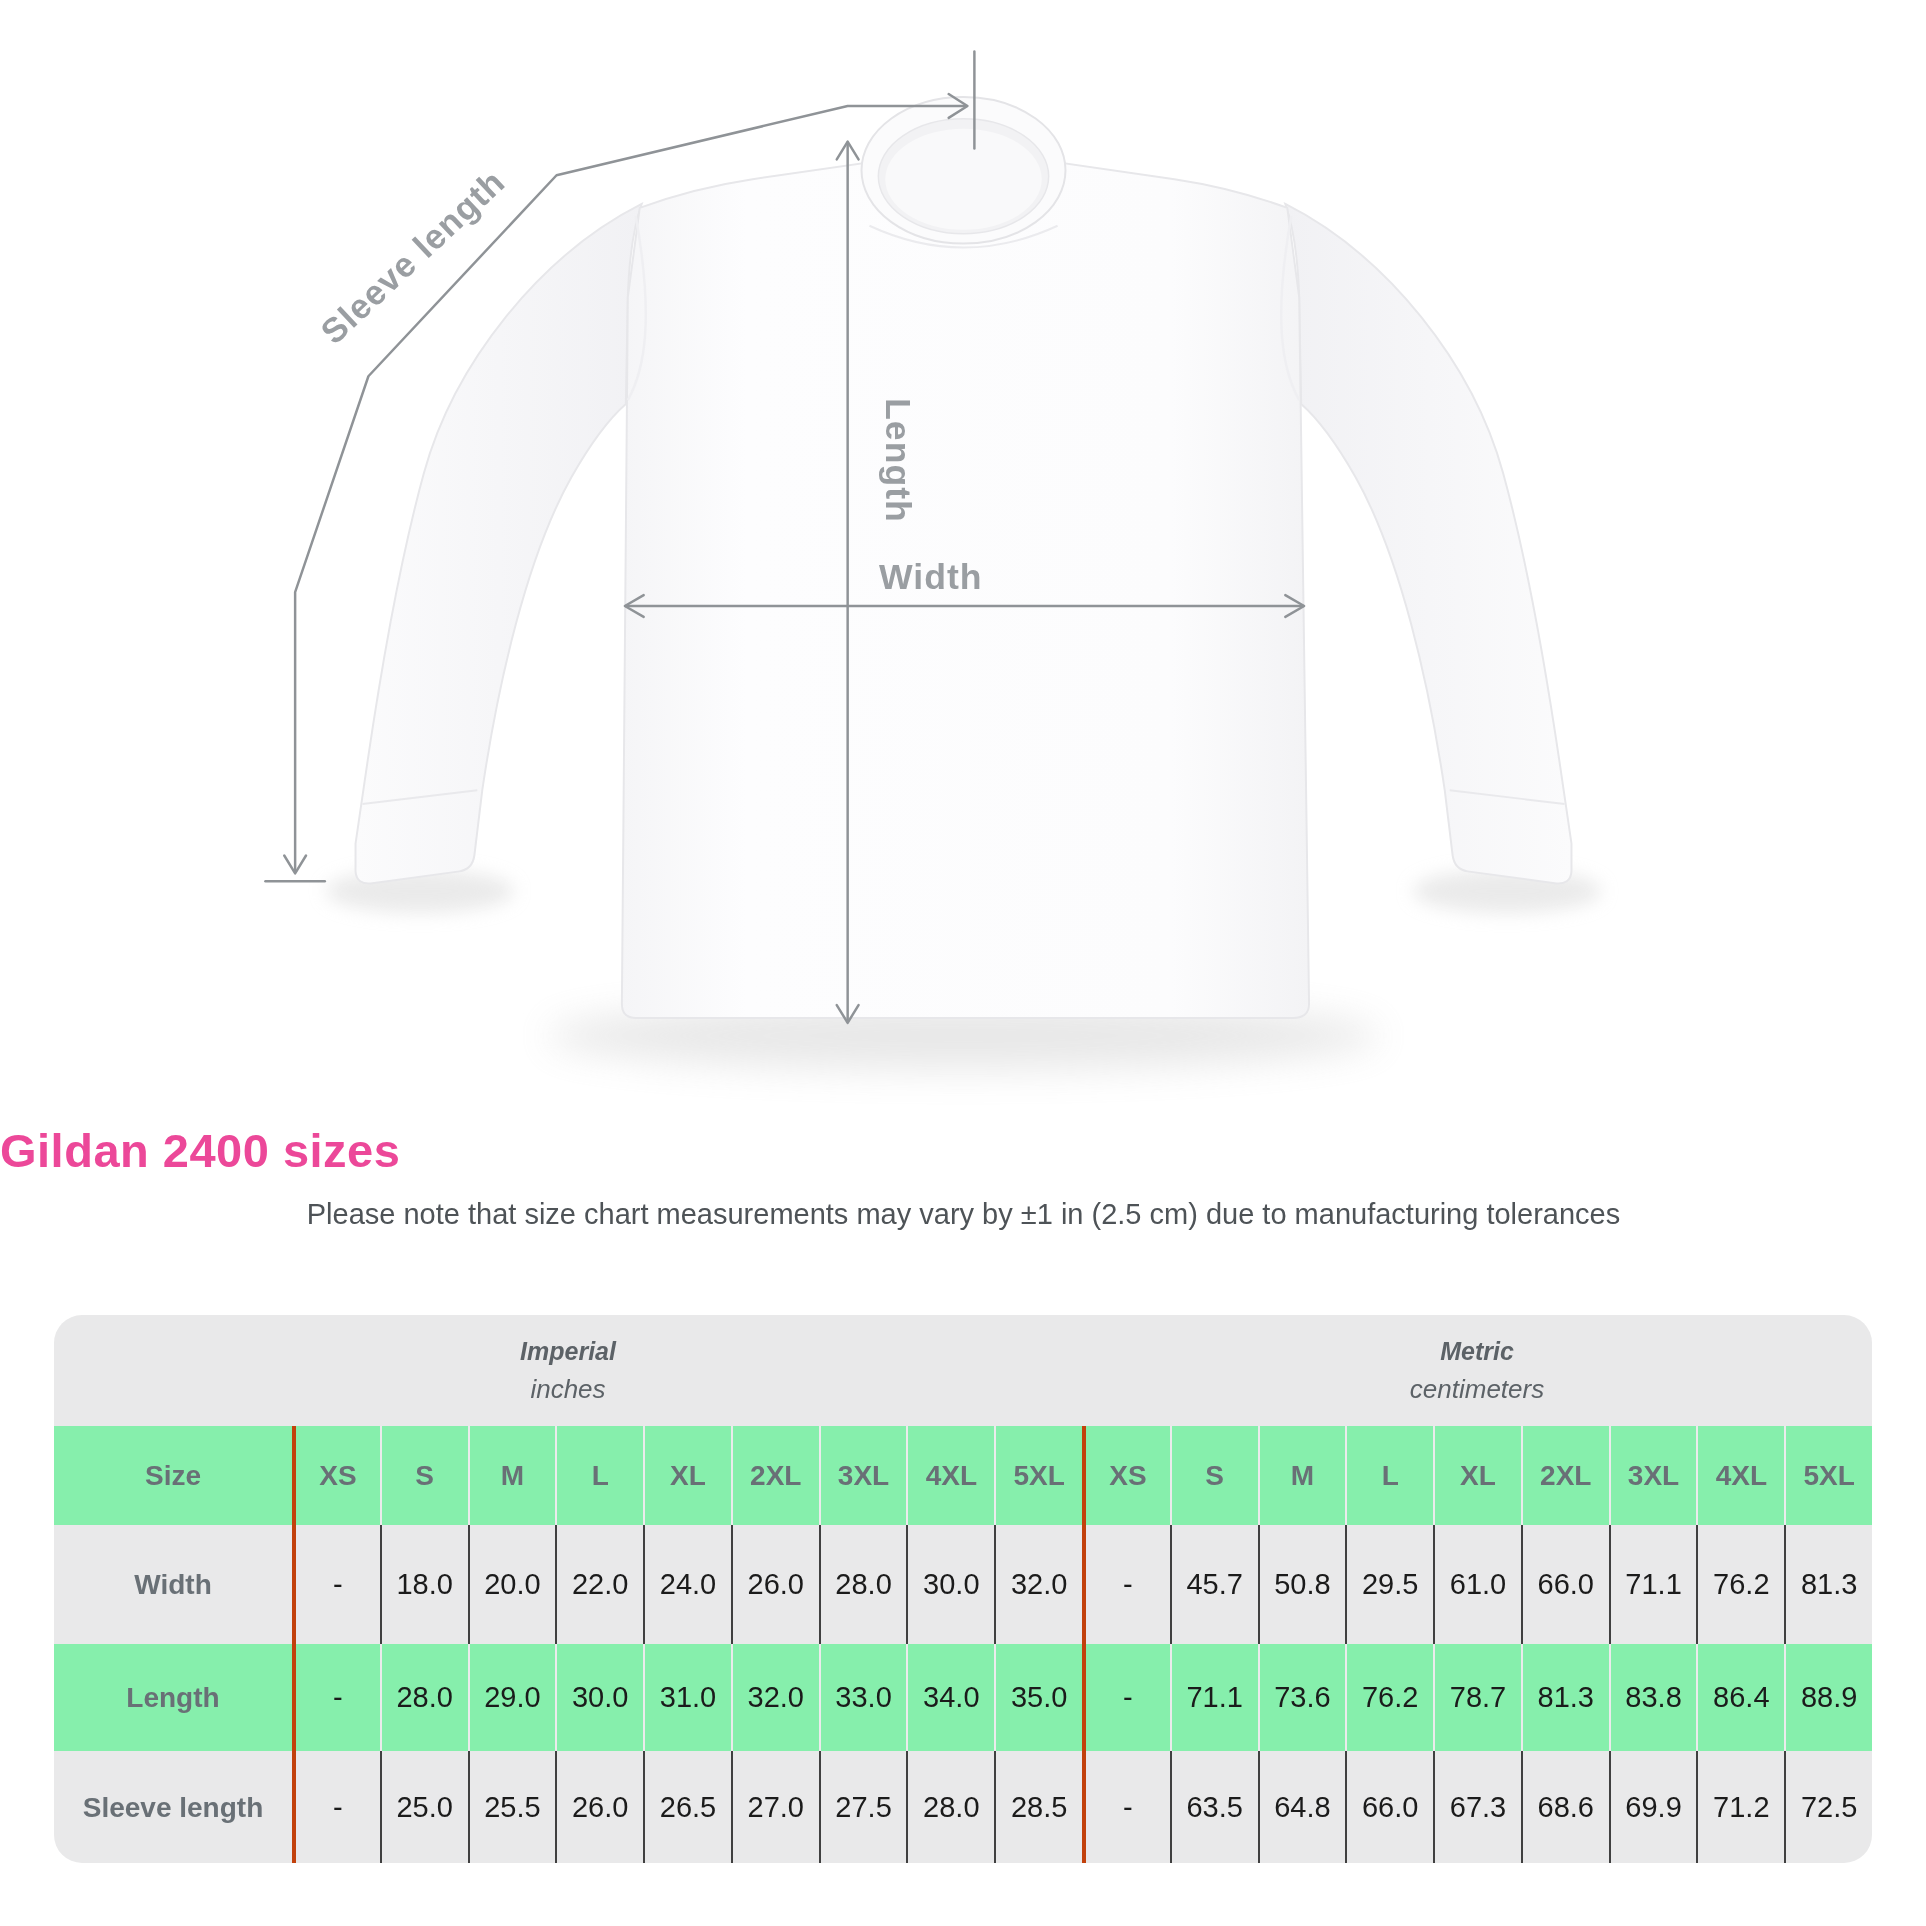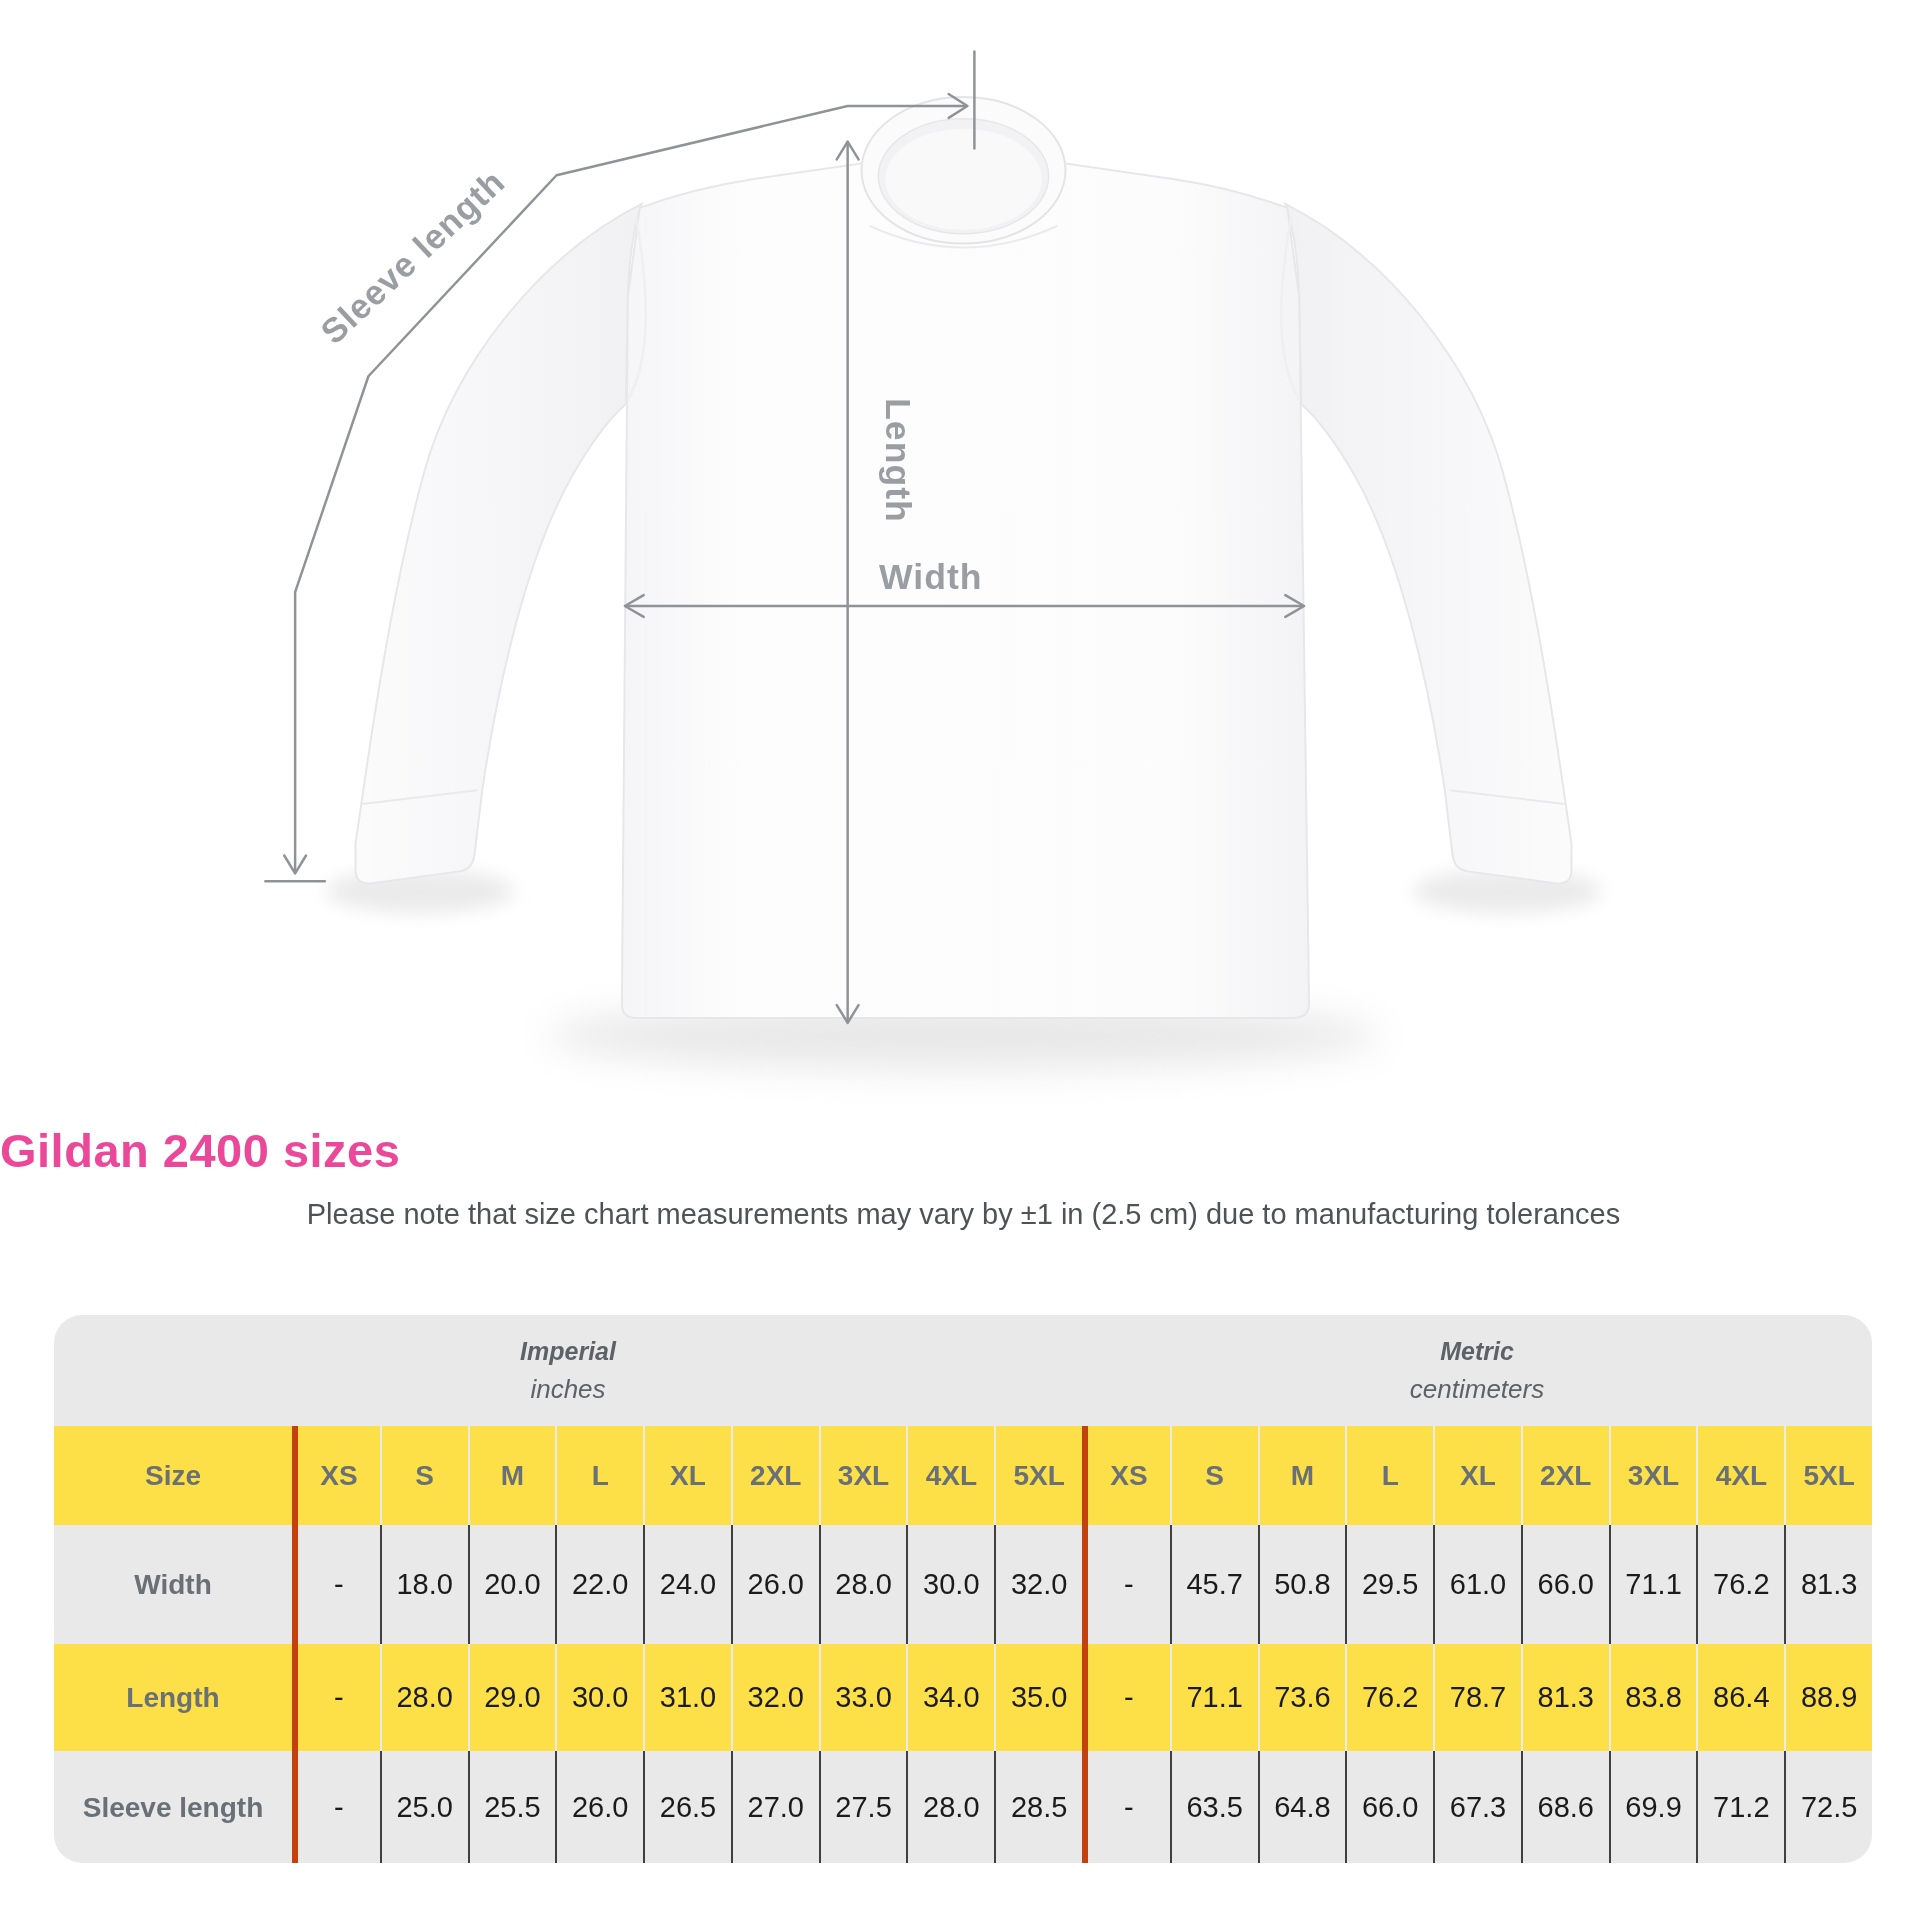--- a/index.html
+++ b/index.html
@@ -11,25 +11,25 @@
   #subtitle{position:absolute;top:1198px;left:0;width:100%;text-align:center;
             font-size:29px;color:#4e5357;}
   #size-table{position:absolute;left:54px;top:1315px;width:1818px;height:548px;
               display:grid;grid-template-columns:238px repeat(18,1fr);
               grid-template-rows:111px 99px 119px 107px 113px;
               border-radius:28px;overflow:hidden;}
   .tcell{display:flex;align-items:center;justify-content:center;}
   .band{background:#e9e9ea;flex-direction:column;}
   .band-title{font-size:25px;font-weight:bold;font-style:italic;color:#5c6267;}
   .band-sub{font-size:26px;font-style:italic;color:#5c6267;margin-top:8px;}
-  .r-white{background:#fde047;}
+  .r-white{background:#86efac;}
   .r-gray{background:#e9e9ea;}
   .sep-w{border-left:2px solid #ebebec;}
   .sep-g{border-left:2px solid #404040;}
-  .sep-strong{border-left:6px solid #c2410c;}
+  .sep-strong{border-left:4px solid #c2410c;}
   .head-label{font-size:28px;font-weight:bold;color:#697076;}
   .row-label{font-size:28px;font-weight:bold;color:#697076;}
   .val{font-size:29px;color:#1b1b1b;}
 </style>
 </head>
 <body>
 
 <div id="page">
 
   <svg id="diagram-svg" width="1927" height="1109" viewBox="0 0 1946 1120">

